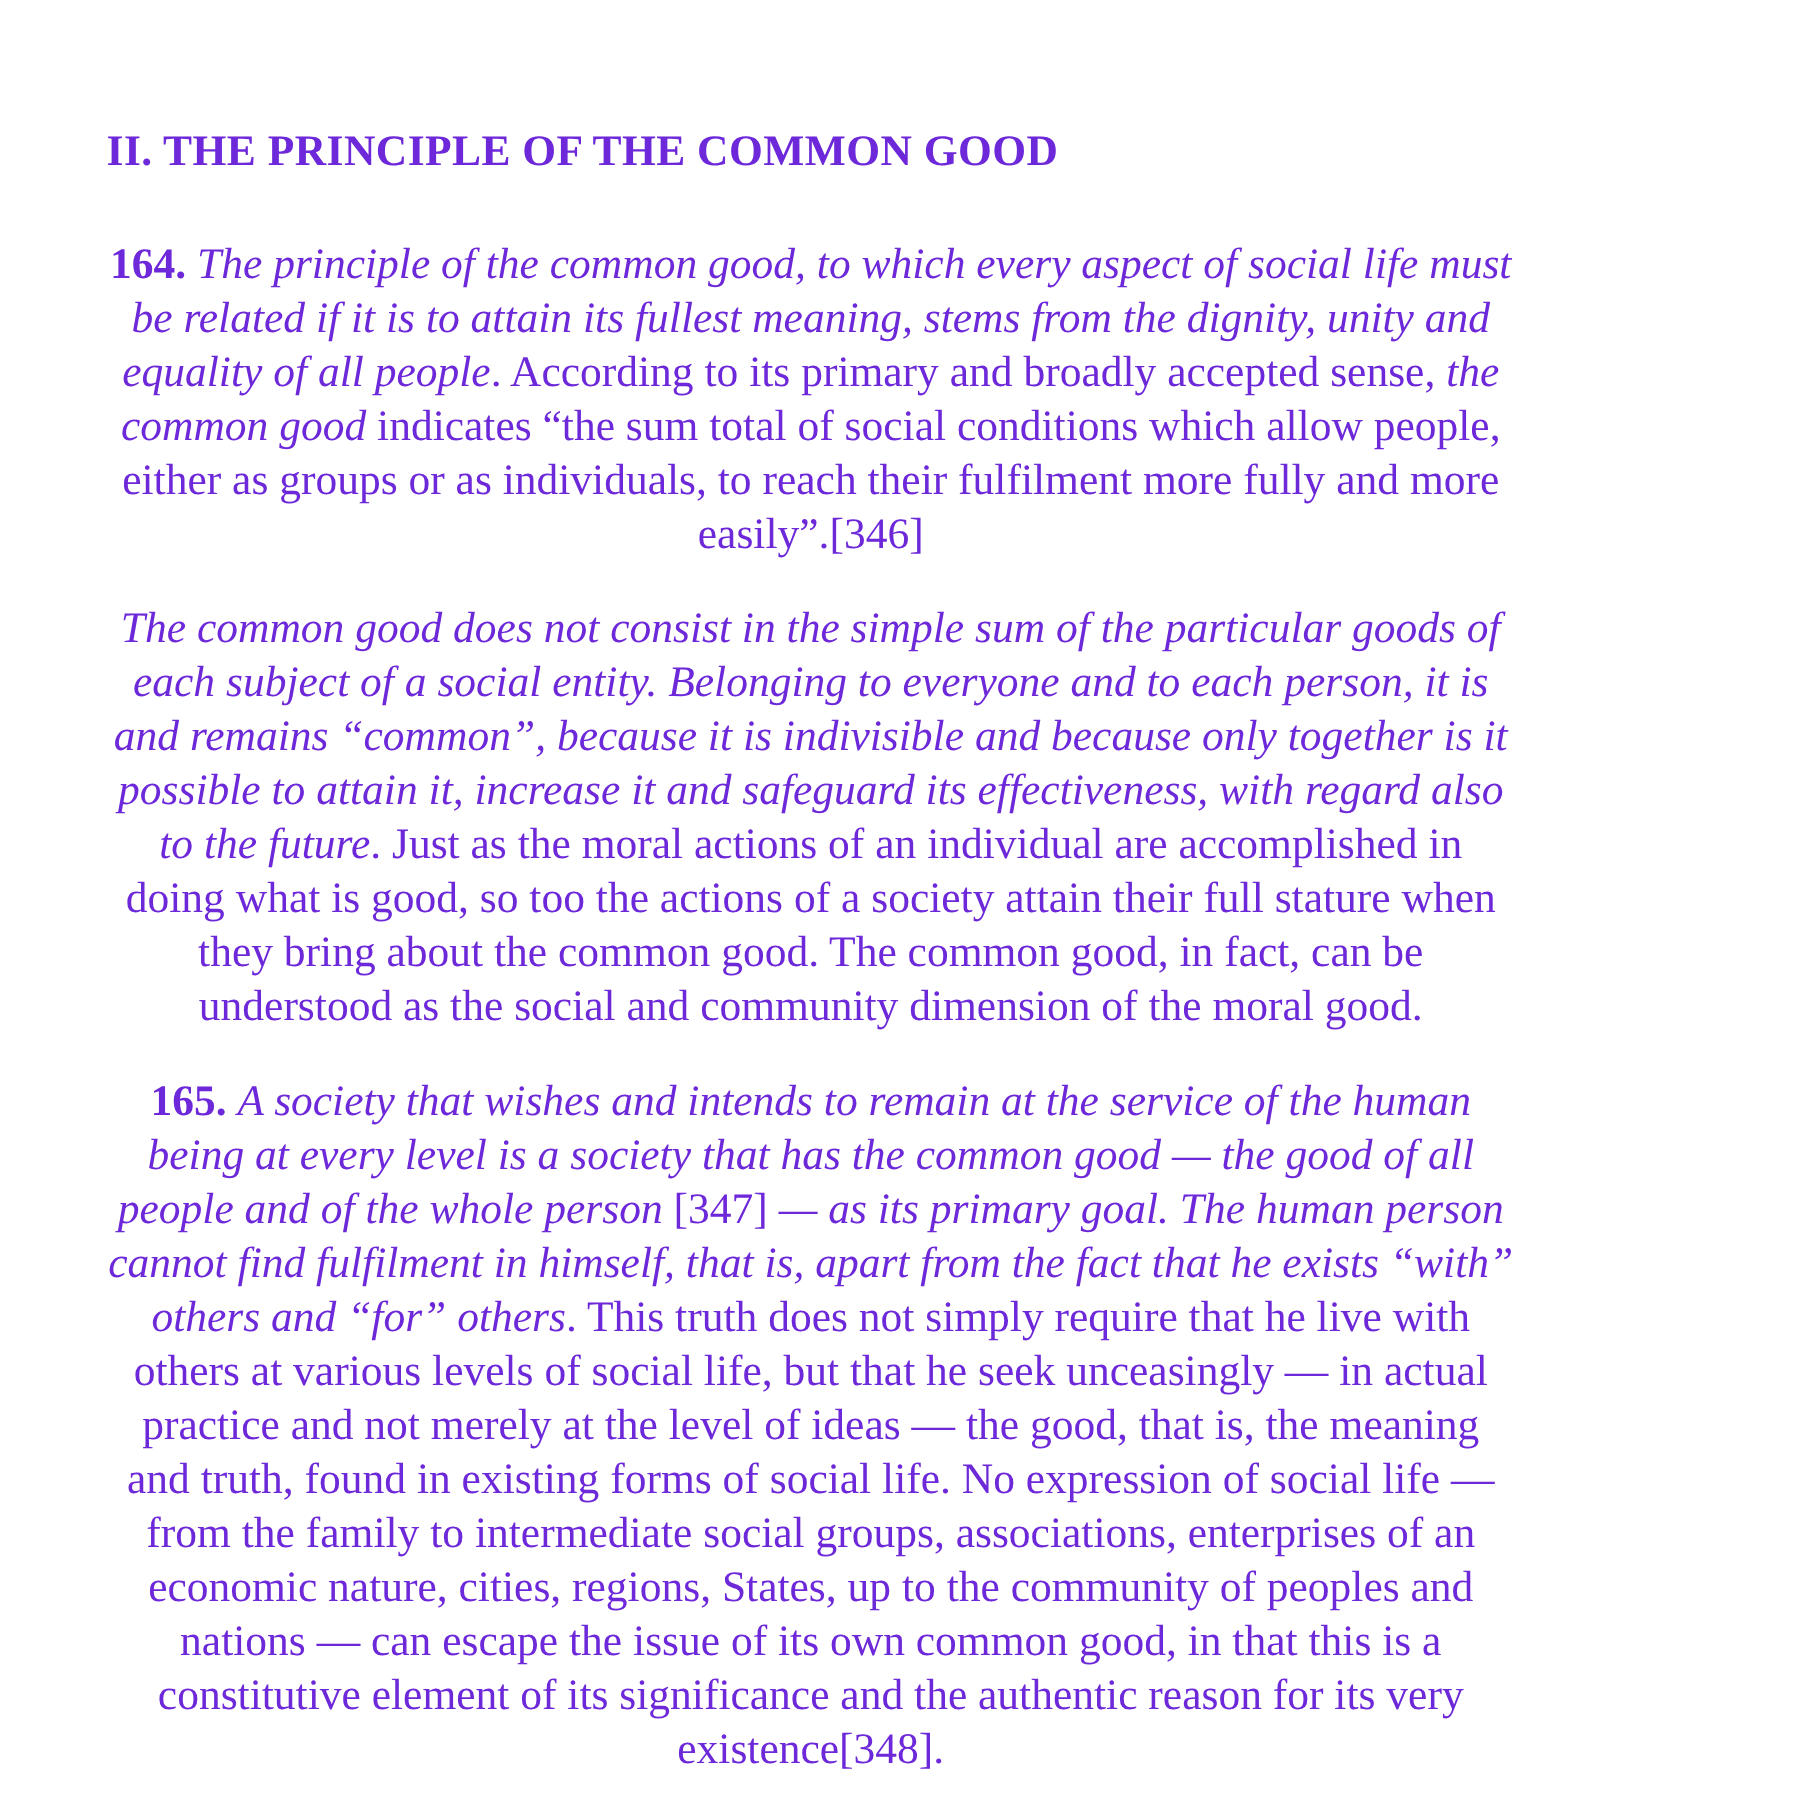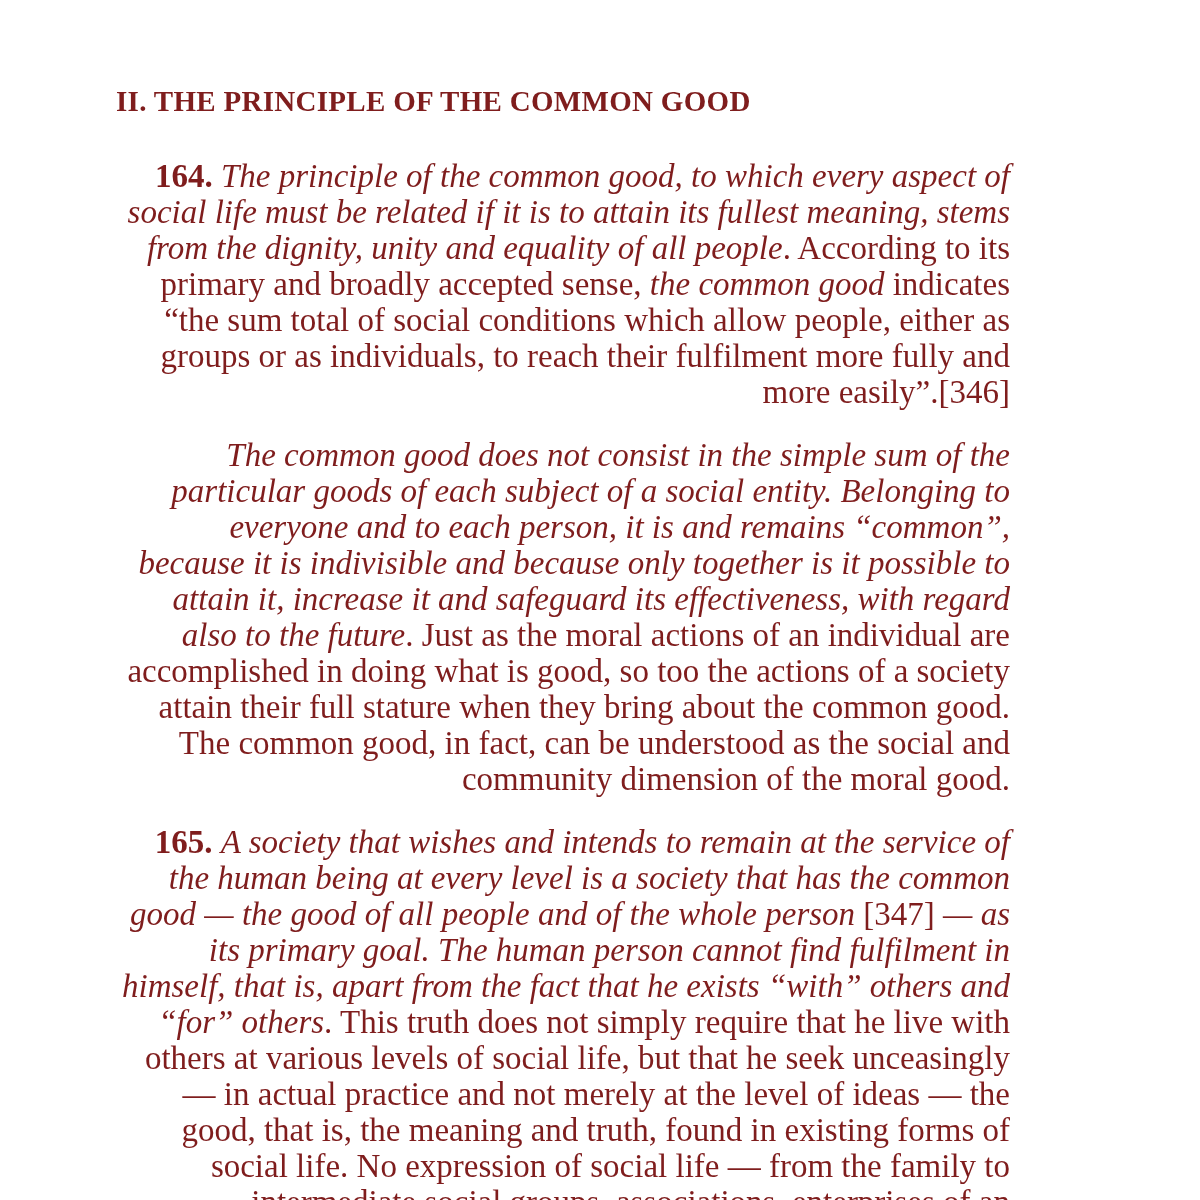--- a/index.html
+++ b/index.html
@@ -10,36 +10,36 @@
   body {
     width: 1200px;
     height: 1200px;
     overflow: hidden;
     font-family: "Liberation Serif", "DejaVu Serif", serif;
   }
   .page {
     box-sizing: border-box;
     width: 1100px;
     height: 1200px;
-    padding: 84px 90px 40px 116px;
-    color: #7f1d1d;
+    padding: 84px 90px 40px 71px;
+    color: #6d28d9;
   }
   .heading {
     font-size: 29px;
     line-height: 34px;
     font-weight: bold;
     letter-spacing: 0.3px;
     margin: 0 0 40px 0;
   }
   .body-para {
-    font-size: 33px;
+    font-size: 29px;
     line-height: 36px;
     margin: 0 0 27px 0;
     max-width: 1002px;
-    text-align: right;
+    text-align: center;
   }
   .body-para strong {
     font-weight: bold;
   }
   .body-para em {
     font-style: italic;
   }
 </style>
 </head>
 <body>

